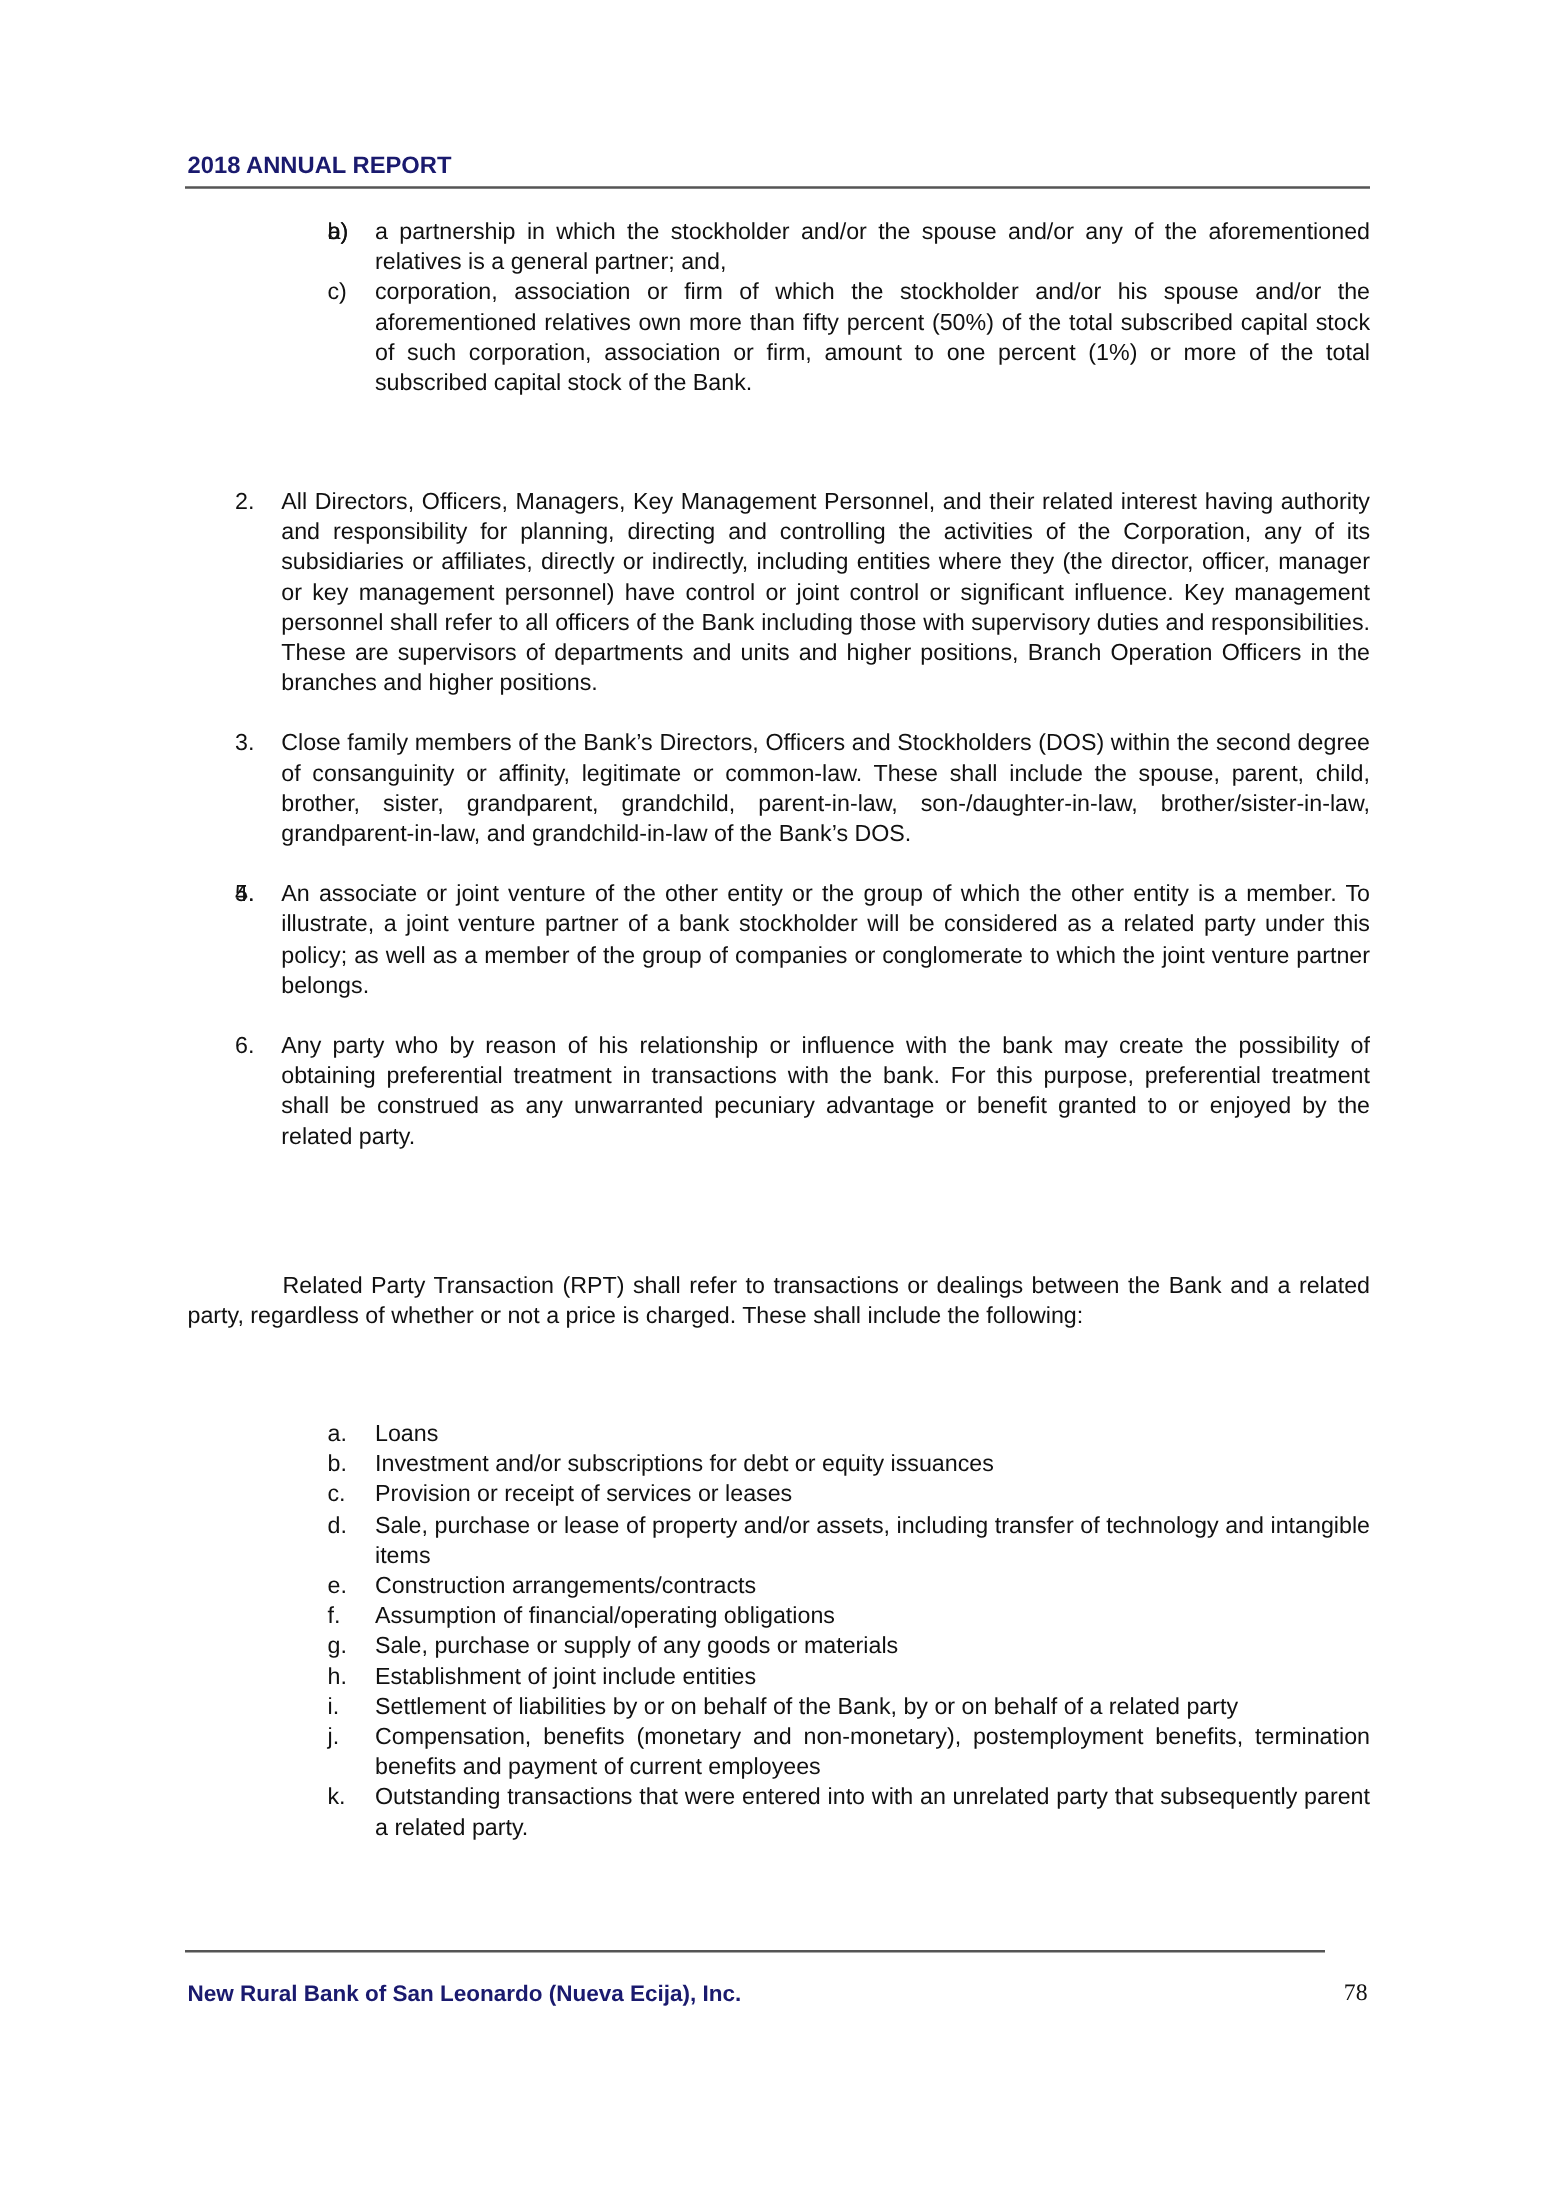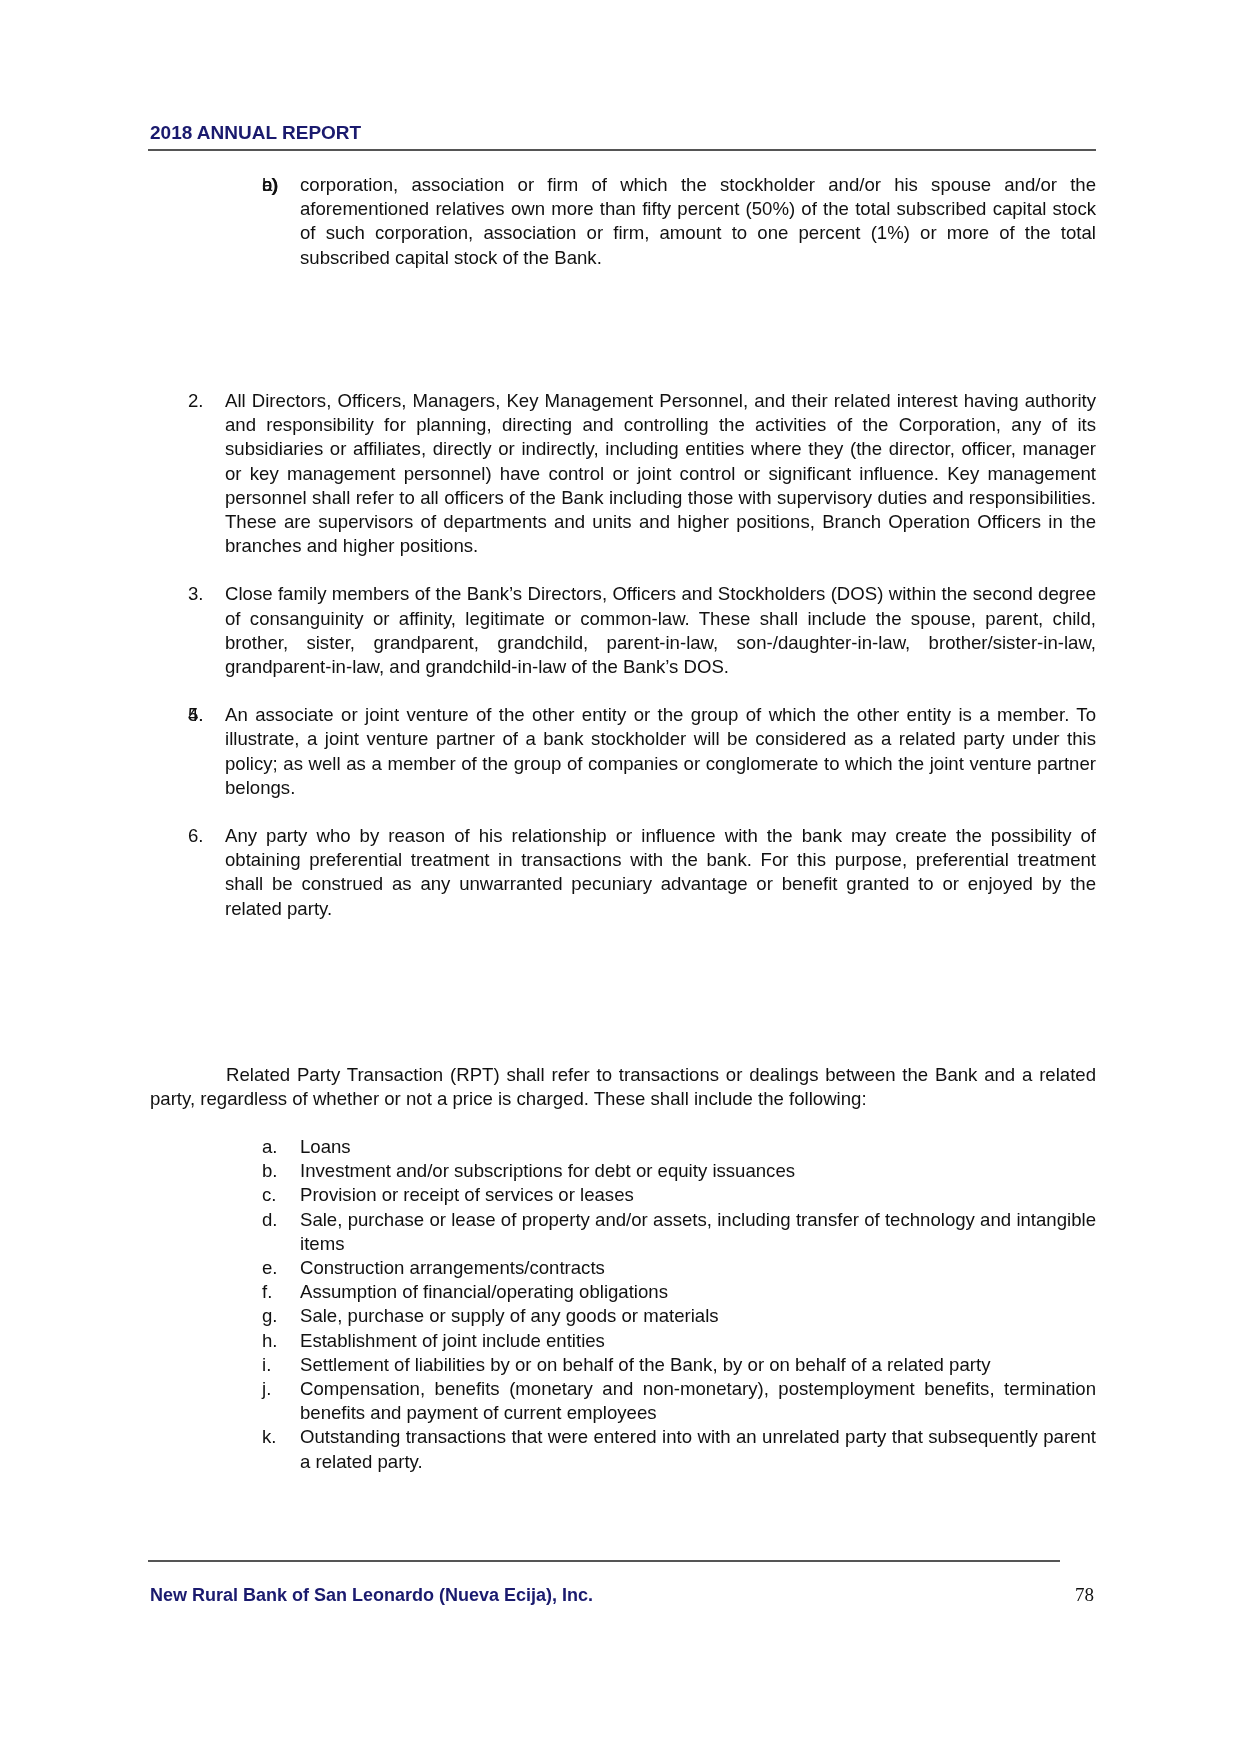--- a/index.html
+++ b/index.html
@@ -23,21 +23,21 @@
 
   .sublist { position: absolute; left: 262px; top: 173px; width: 834px; }
   .sub-item { position: relative; padding-left: 38px; text-align: justify; }
   .sub-item .lbl { position: absolute; left: 0; top: 0; }
 
   .numlist { position: absolute; left: 188px; top: 389px; width: 908px; }
   .num-item { position: relative; padding-left: 37px; text-align: justify; margin-bottom: 24px; }
   .num-item .lbl { position: absolute; left: 0; top: 0; }
 
   .rpt-para {
-    position: absolute; left: 150px; top: 1063px; width: 946px;
+    position: absolute; left: 150px; top: 1016px; width: 946px;
     text-align: justify; text-indent: 76px;
   }
 
   .alphalist { position: absolute; left: 262px; top: 1135px; width: 834px; }
   .alpha-item { position: relative; padding-left: 38px; text-align: justify; }
   .alpha-item .lbl { position: absolute; left: 0; top: 0; }
 
   .footer-rule {
     position: absolute; left: 148px; top: 1560px; width: 912px; height: 0;
     border-top: 2px solid #555555;
@@ -59,20 +59,21 @@
 
   <div class="header-title">2018 ANNUAL REPORT</div>
   <div class="header-rule"></div>
 
   <div class="sublist body-text">
     <div class="sub-item">
       <span class="lbl">a)</span>
     </div>
     <div class="sub-item">
       <span class="lbl">b)</span>
+      <span>a partnership in which the stockholder and/or the spouse and/or any of the aforementioned relatives is a general partner; and,</span>
     </div>
     <div class="sub-item">
       <span class="lbl">c)</span>
       <span>corporation, association or firm of which the stockholder and/or his spouse and/or the aforementioned relatives own more than fifty percent (50%) of the total subscribed capital stock of such corporation, association or firm, amount to one percent (1%) or more of the total subscribed capital stock of the Bank.</span>
     </div>
   </div>
 
   <div class="numlist body-text">
     <div class="num-item">
       <span class="lbl">2.</span>

